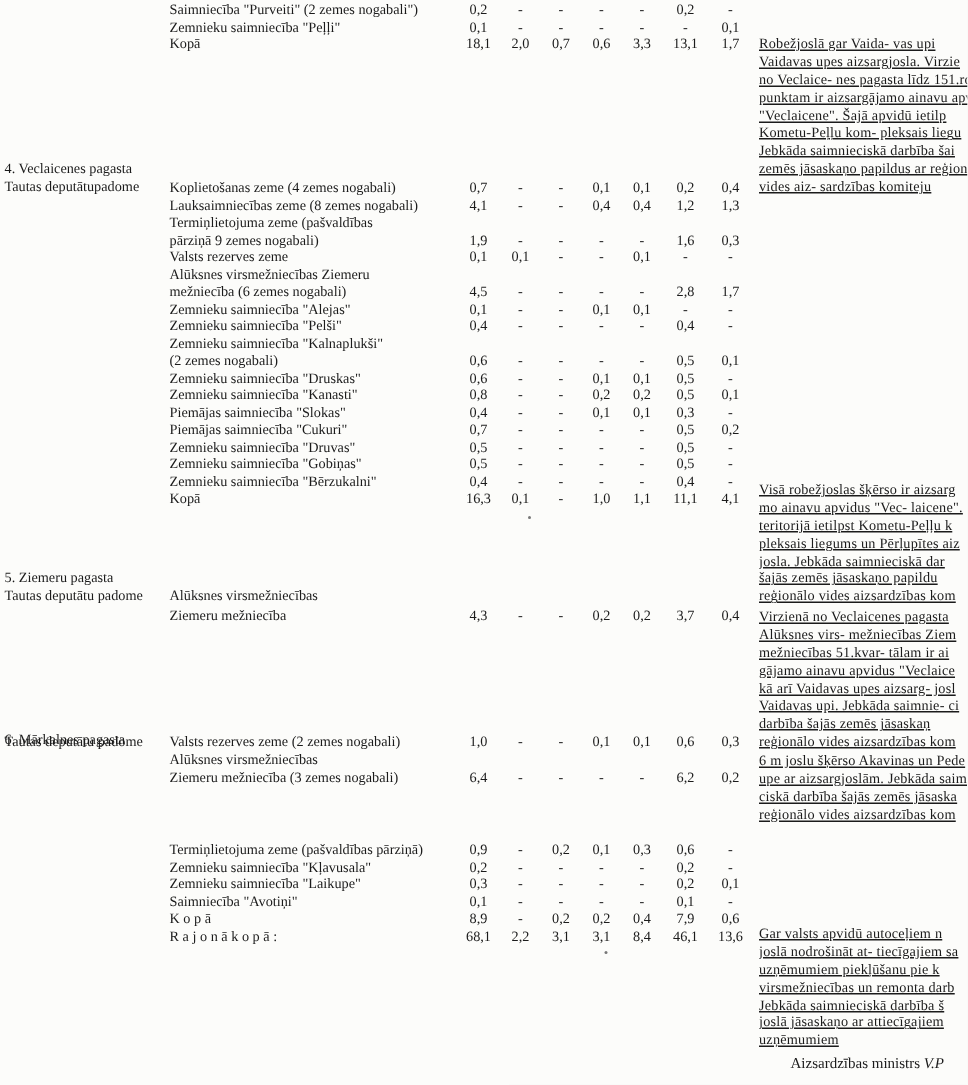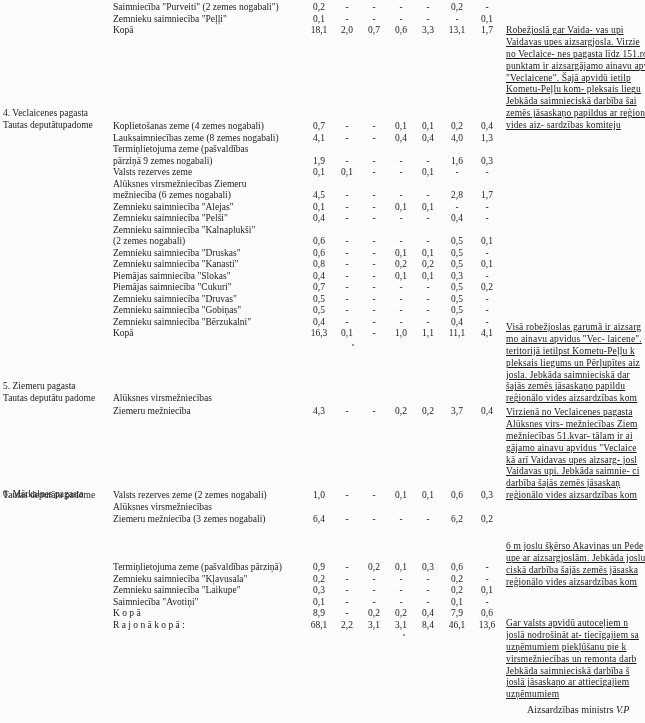--- a/index.html
+++ b/index.html
@@ -84,21 +84,21 @@
           <span class="cell c5">0,2</span>
           <span class="cell c6">0,4</span>
         </div>
         <div class="row" style="top: 132.5px;">
           <span class="lbl">Lauksaimniecības zeme (8 zemes nogabali)</span>
           <span class="cell c0">4,1</span>
           <span class="cell c1">-</span>
           <span class="cell c2">-</span>
           <span class="cell c3">0,4</span>
           <span class="cell c4">0,4</span>
-          <span class="cell c5">4,0</span>
+          <span class="cell c5">1,2</span>
           <span class="cell c6">1,3</span>
         </div>
         <div class="row" style="top: 144px;">
           <span class="lbl">Termiņlietojuma zeme (pašvaldības</span>
         </div>
         <div class="row" style="top: 155.5px;">
           <span class="lbl">pārziņā 9 zemes nogabali)</span>
           <span class="cell c0">1,9</span>
           <span class="cell c1">-</span>
           <span class="cell c2">-</span>
@@ -237,21 +237,21 @@
           <span class="lbl">Kopā</span>
           <span class="cell c0">16,3</span>
           <span class="cell c1">0,1</span>
           <span class="cell c2">-</span>
           <span class="cell c3">1,0</span>
           <span class="cell c4">1,1</span>
           <span class="cell c5">11,1</span>
           <span class="cell c6">4,1</span>
         </div>
         <div class="note" style="top: 322px;">
-          <div class="nline">Visā robežjoslas garumā ir aizsarg</div>
+          <div class="nline">Visā robežjoslas šķērso ir aizsarg</div>
           <div class="nline">mo ainavu apvidus "Vec- laicene".</div>
           <div class="nline">teritorijā ietilpst Kometu-Peļļu k</div>
           <div class="nline">pleksais liegums un Pērļupītes aiz</div>
           <div class="nline">josla. Jebkāda saimnieciskā dar</div>
           <div class="nline">šajās zemēs jāsaskaņo papildu</div>
           <div class="nline">reģionālo vides aizsardzības kom</div>
         </div>
       </div>
       <div>
         <div class="hline" style="top: 381px;">5. Ziemeru pagasta</div>
@@ -299,23 +299,23 @@
         <div class="row" style="top: 514px;">
           <span class="lbl">Ziemeru mežniecība (3 zemes nogabali)</span>
           <span class="cell c0">6,4</span>
           <span class="cell c1">-</span>
           <span class="cell c2">-</span>
           <span class="cell c3">-</span>
           <span class="cell c4">-</span>
           <span class="cell c5">6,2</span>
           <span class="cell c6">0,2</span>
         </div>
-        <div class="note" style="top: 541px;">
+        <div class="note" style="top: 503px;">
           <div class="nline">6 m joslu šķērso Akavinas un Pede</div>
-          <div class="nline">upe ar aizsargjoslām. Jebkāda joslu</div>
+          <div class="nline">upe ar aizsargjoslām. Jebkāda saim</div>
           <div class="nline">ciskā darbība šajās zemēs jāsaska</div>
           <div class="nline">reģionālo vides aizsardzības kom</div>
         </div>
       </div>
       <div>
         <div class="row" style="top: 562px;">
           <span class="lbl">Termiņlietojuma zeme (pašvaldības pārziņā)</span>
           <span class="cell c0">0,9</span>
           <span class="cell c1">-</span>
           <span class="cell c2">0,2</span>

